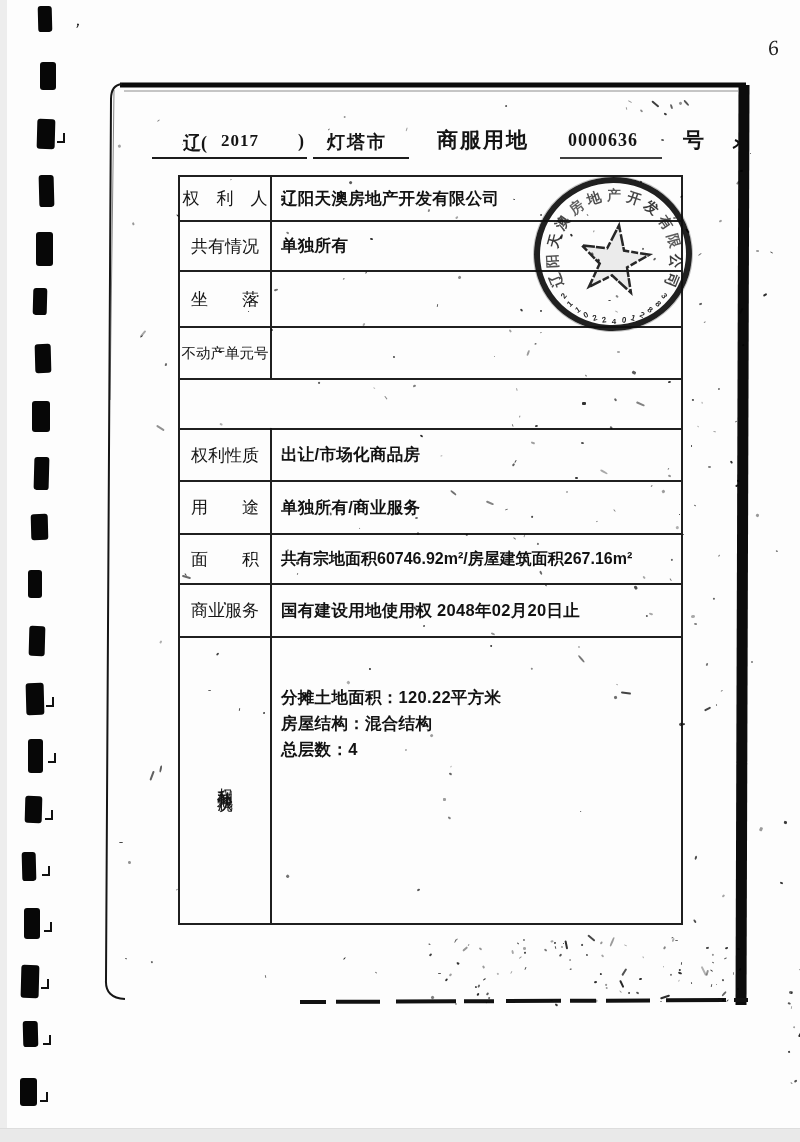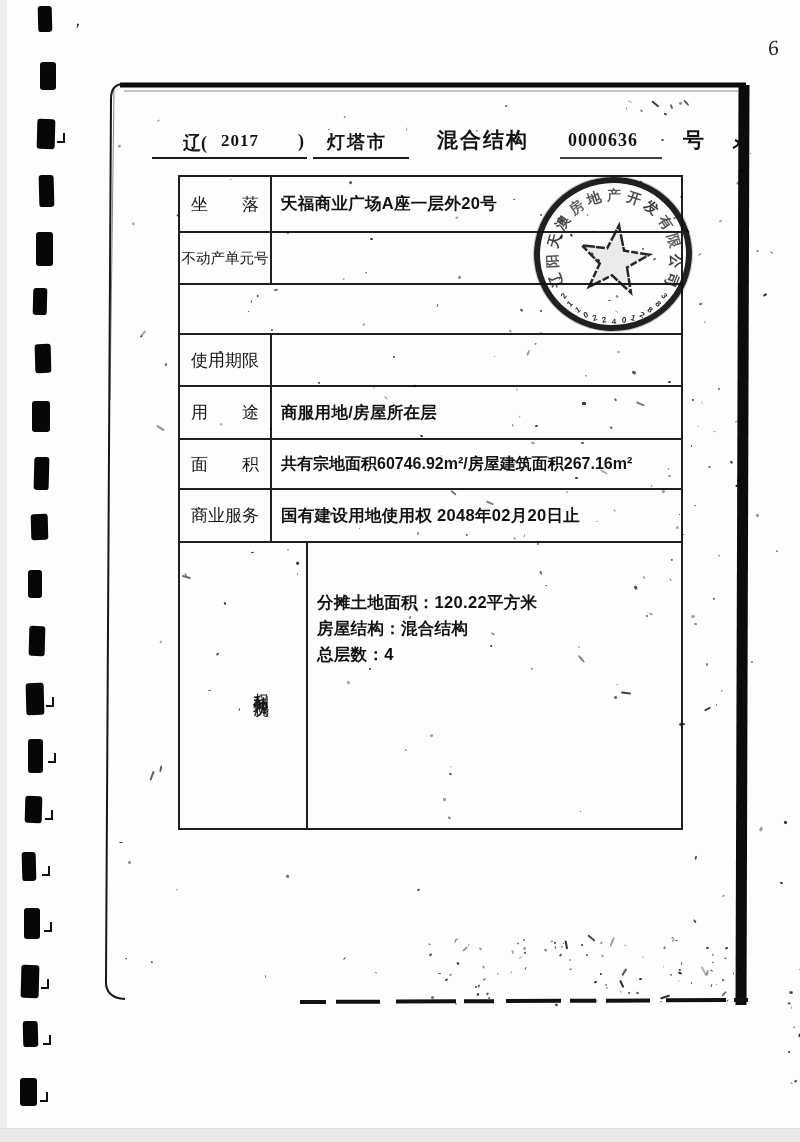--- a/index.html
+++ b/index.html
@@ -47,21 +47,21 @@
     width:92px;min-width:92px;box-sizing:border-box;border-right:2px solid #1f1f1f;
     display:flex;align-items:center;justify-content:center;text-align:center;
     font-family:"Liberation Serif",serif;font-size:17px;color:#151515;
   }
   .cell-value{
     flex:1;display:flex;align-items:center;padding:2px 6px 2px 9px;box-sizing:border-box;
     font-family:"Liberation Sans",sans-serif;font-weight:700;font-size:16.5px;color:#121212;
     letter-spacing:.3px;white-space:nowrap;
   }
   .r1{height:45px;} .r2{height:50px;} .r3{height:56px;} .r4{height:52px;} .r5{height:50px;}
-  .r6{height:52px;} .r7{height:53px;} .r8{height:50px;} .r9{height:53px;} .r10{height:285px;margin-left:36px;}
+  .r6{height:52px;} .r7{height:53px;} .r8{height:50px;} .r9{height:53px;} .r10{height:285px;}
   .r4 .cell-label{font-size:14.5px;}
   .r8 .cell-value{font-size:16px;letter-spacing:0;}
   .r10 .cell-label{
     writing-mode:vertical-rl;text-orientation:upright;
     letter-spacing:2px;font-size:15.5px;line-height:18px;
   }
   .r10 .cell-value{align-items:flex-start;padding-top:46px;display:block;}
   .other-line{line-height:26px;white-space:nowrap;}
 
   
@@ -133,47 +133,55 @@
     <div class="bind-blob" style="left: 20.05px; top: 1077.6px; width: 17px; height: 28px; transform: rotate(0deg);"></div>
     <div class="bind-tick" style="left: 40.05px; top: 1099.6px; width: 8px; height: 2px;"></div>
     <div class="bind-tick" style="left: 46.05px; top: 1091.6px; width: 2px; height: 10px;"></div>
   </div>
 
 <div class="cert-header">
   <span class="h-region">辽(</span>
   <span class="h-year">2017</span>
   <span class="h-paren">)</span>
   <span class="h-city">灯塔市</span>
-  <span class="h-doctype">混合结构</span>
+  <span class="h-doctype">商服用地</span>
   <span class="h-serial">0000636</span>
   <span class="h-suffix">号</span>
   <div class="h-underline u1"></div>
   <div class="h-underline u2"></div>
   <div class="h-underline u3"></div>
 </div>
 
 <div class="page-num">6</div>
 <div class="stray-comma">’</div>
 
 <div class="cert-table">
+  <div class="row r1">
+    <div class="cell-label">权　利　人</div>
+    <div class="cell-value">辽阳天澳房地产开发有限公司</div>
+  </div>
+  <div class="row r2">
+    <div class="cell-label">共有情况</div>
+    <div class="cell-value">单独所有</div>
+  </div>
   <div class="row r3">
     <div class="cell-label">坐　　落</div>
-    <div class="cell-value">天福商业广场A座一层外20号</div>
   </div>
   <div class="row r4">
     <div class="cell-label">不动产单元号</div>
   </div>
   <div class="row r5">
   </div>
   <div class="row r6">
-    <div class="cell-label">使用期限</div>
+    <div class="cell-label">权利性质</div>
+    <div class="cell-value">出让/市场化商品房</div>
   </div>
   <div class="row r7">
     <div class="cell-label">用　　途</div>
-    <div class="cell-value">商服用地/房屋所在层</div>
+    <div class="cell-value">单独所有/商业服务</div>
   </div>
   <div class="row r8">
     <div class="cell-label">面　　积</div>
     <div class="cell-value">共有宗地面积60746.92m²/房屋建筑面积267.16m²</div>
   </div>
   <div class="row r9">
     <div class="cell-label">商业服务</div>
     <div class="cell-value">国有建设用地使用权 2048年02月20日止</div>
   </div>
   <div class="row r10">

